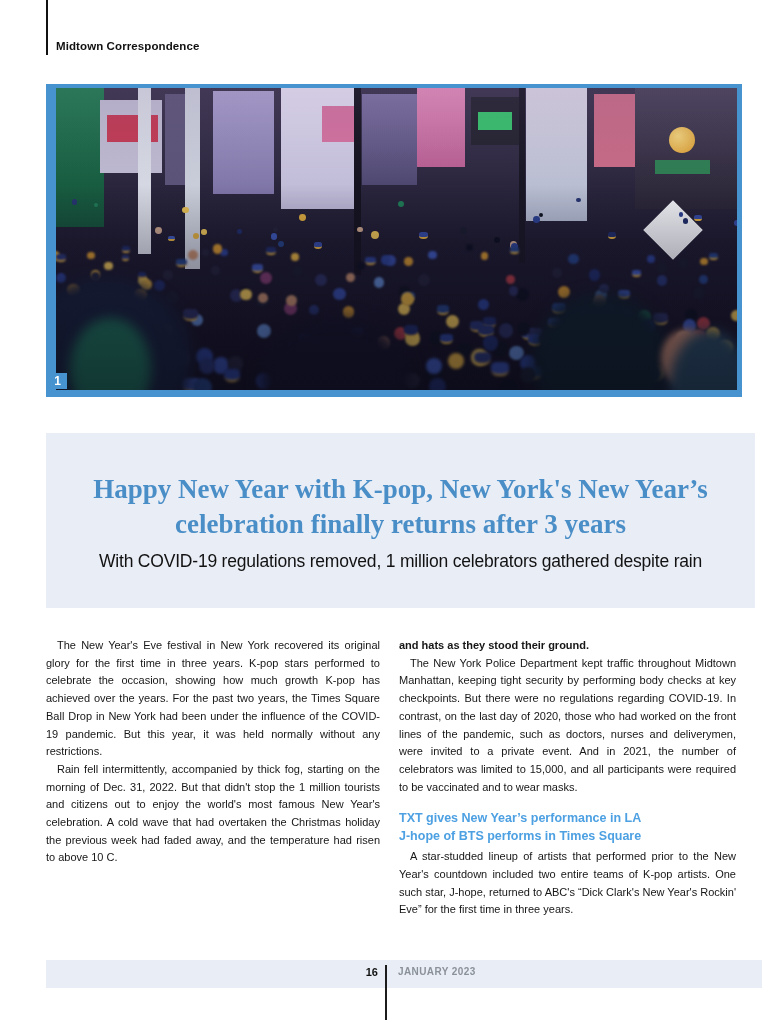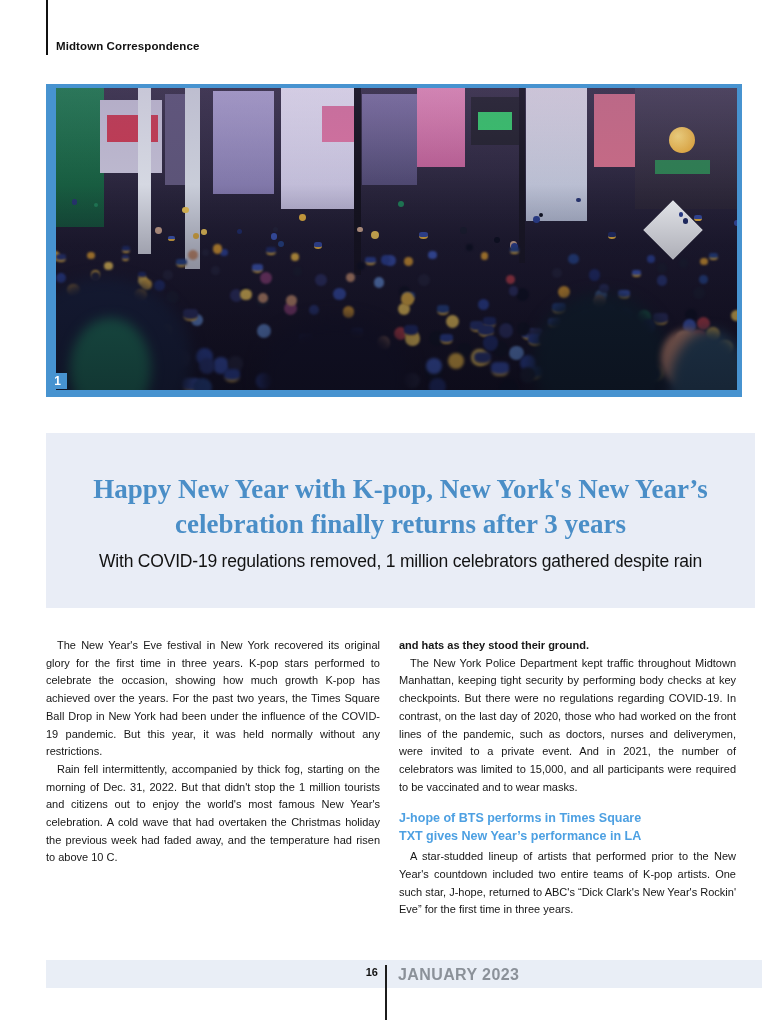--- a/index.html
+++ b/index.html
@@ -44,21 +44,21 @@
   .article-body p.noindent{text-indent:0;font-weight:bold;}
   .column-subheading{margin-top:14px;margin-bottom:3px;font-size:12.5px;line-height:17.5px;
     font-weight:bold;color:var(--subhead-blue,#4da0e2);text-align:left;}
 
   
   .footer-band{position:absolute;left:46px;top:960px;width:716px;height:28px;
     background:var(--footer-band-bg,#e9eef6);}
   .page-number{position:absolute;left:0;top:966px;width:378px;text-align:right;
     font-size:11px;font-weight:bold;color:#111;}
   .footer-divider{position:absolute;left:385px;top:965px;width:1.5px;height:55px;background:#1c1c1c;}
-  .issue-date{position:absolute;left:398px;top:966px;font-size:16px;font-weight:bold;
+  .issue-date{position:absolute;left:398px;top:966px;font-size:10px;font-weight:bold;
     color:var(--footer-text-gray,#8b9199);letter-spacing:.4px;}
 </style>
 </head>
 <body>
 
 <div class="page">
 
   <div>
     <div class="section-rule"></div>
     <div class="section-label">Midtown Correspondence</div>
@@ -349,22 +349,22 @@
 
   <div class="article-body">
     <div class="col1">
       <p>The New Year's Eve festival in New York recovered its original glory for the first time in three years. K-pop stars performed to celebrate the occasion, showing how much growth K-pop has achieved over the years. For the past two years, the Times Square Ball Drop in New York had been under the influence of the COVID-19 pandemic. But this year, it was held normally without any restrictions.</p>
       <p>Rain fell intermittently, accompanied by thick fog, starting on the morning of Dec. 31, 2022. But that didn't stop the 1 million tourists and citizens out to enjoy the world's most famous New Year's celebration. A cold wave that had overtaken the Christmas holiday the previous week had faded away, and the temperature had risen to above 10 C.</p>
     </div>
     <div class="col2">
       <p class="noindent">and hats as they stood their ground.</p>
       <p>The New York Police Department kept traffic throughout Midtown Manhattan, keeping tight security by performing body checks at key checkpoints. But there were no regulations regarding COVID-19. In contrast, on the last day of 2020, those who had worked on the front lines of the pandemic, such as doctors, nurses and deliverymen, were invited to a private event. And in 2021, the number of celebrators was limited to 15,000, and all participants were required to be vaccinated and to wear masks.</p>
       <div class="column-subheading">
+        <div>TXT gives New Year’s performance in LA</div>
         <div>J-hope of BTS performs in Times Square</div>
-        <div>TXT gives New Year’s performance in LA</div>
       </div>
       <p>A star-studded lineup of artists that performed prior to the New Year's countdown included two entire teams of K-pop artists. One such star, J-hope, returned to ABC's “Dick Clark's New Year's Rockin' Eve” for the first time in three years.</p>
     </div>
   </div>
 
   <div>
     <div class="footer-band"></div>
     <div class="page-number">16</div>
     <div class="footer-divider"></div>
     <div class="issue-date">JANUARY 2023</div>

